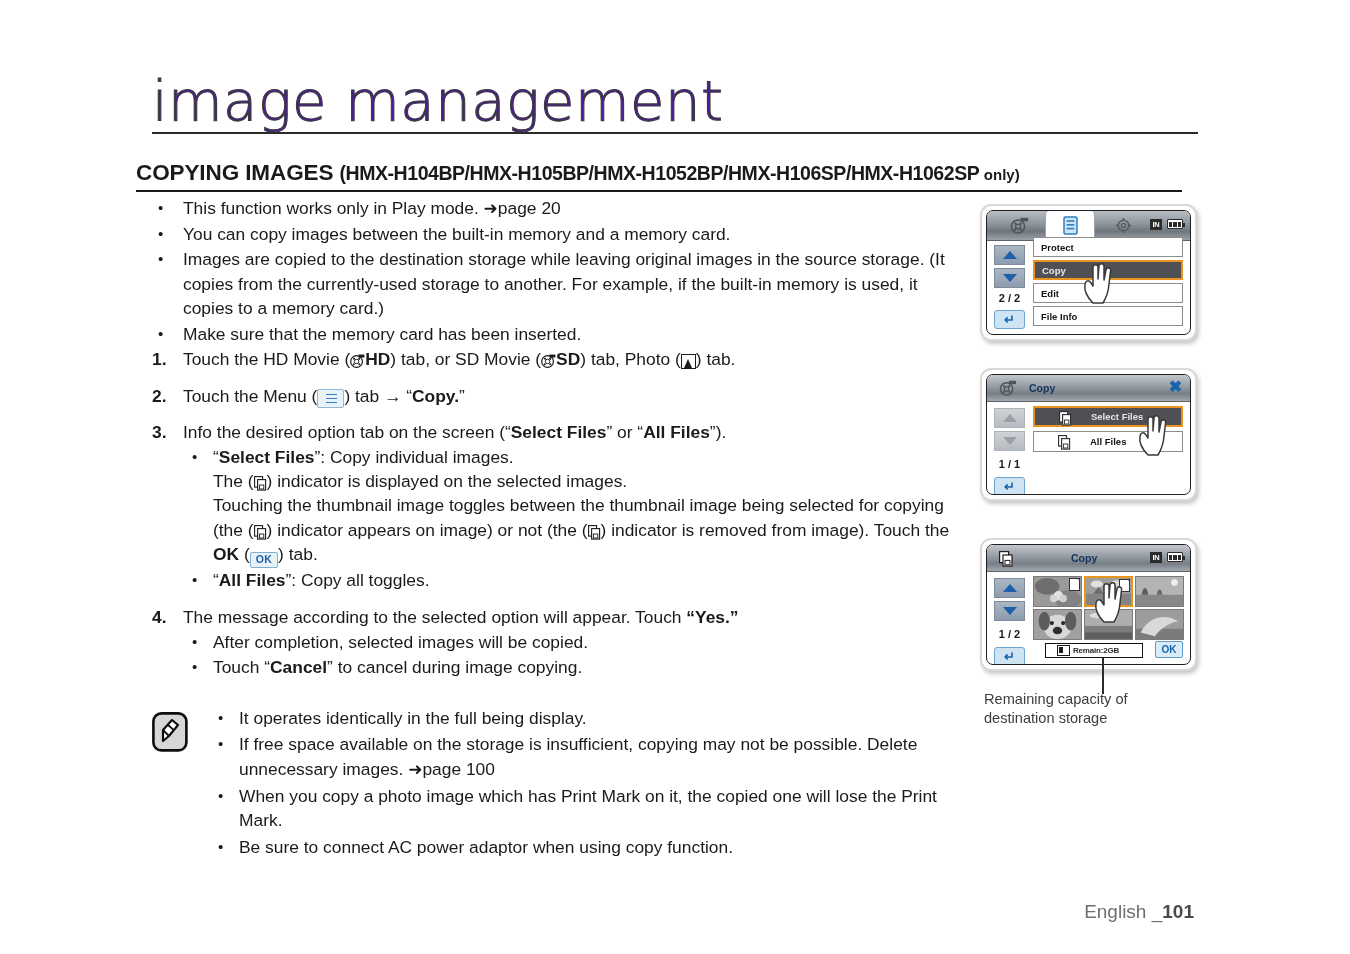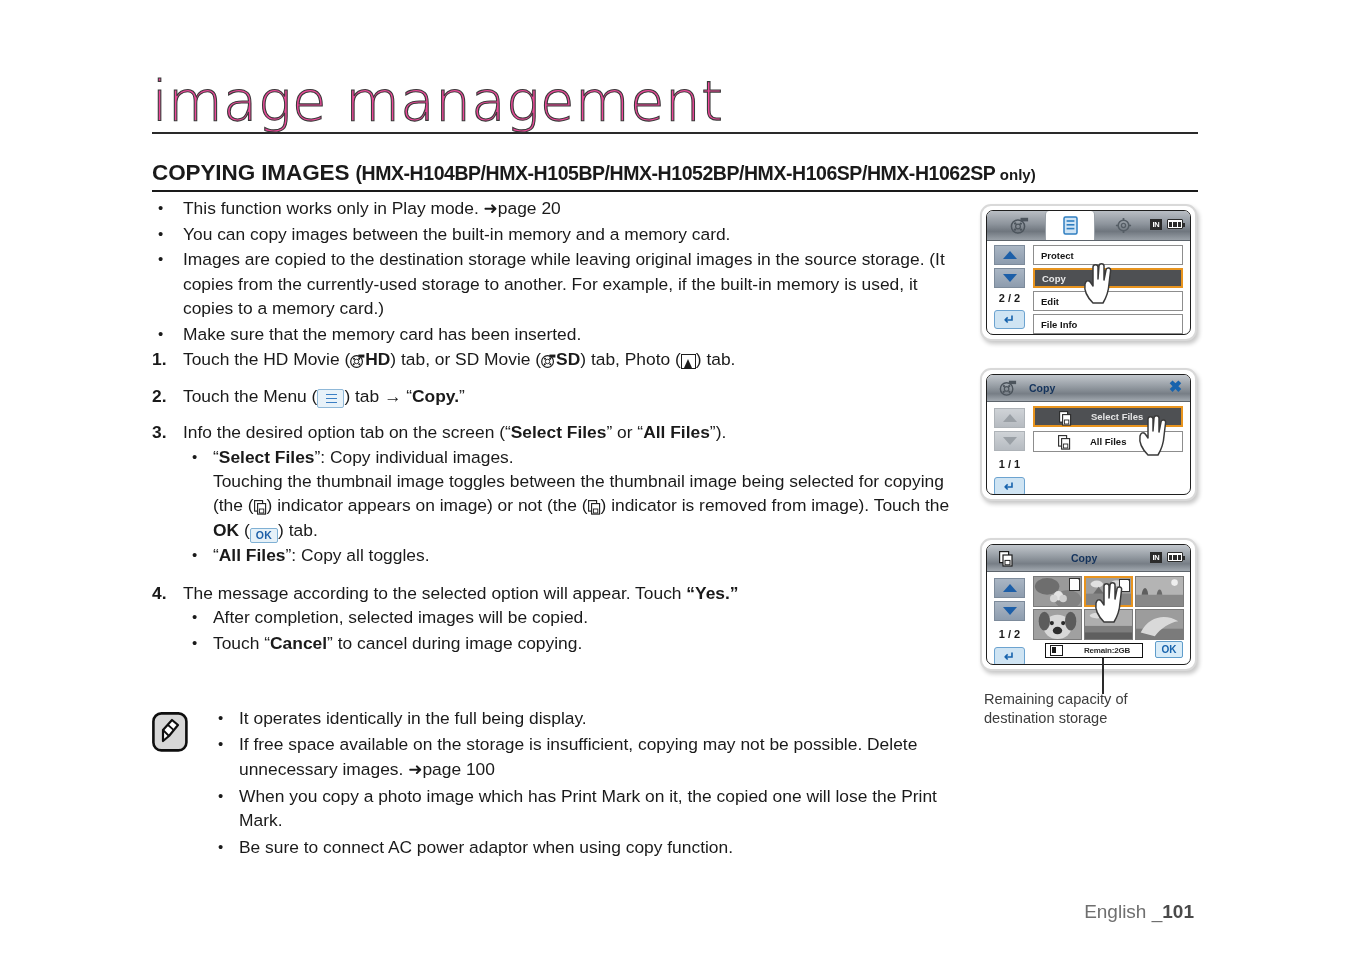--- a/index.html
+++ b/index.html
@@ -21,34 +21,34 @@
     position: absolute;
     left: 152px;
     top: 72px;
     width: 1046px;
   }
   #page-title .title-text {
     font-family: "DejaVu Sans", sans-serif;
     font-size: 56px;
     font-weight: 300;
     letter-spacing: 0.5px;
-    color: #ec4899;
+    color: #4c1d95;
     -webkit-text-stroke: 1.1px #3a3a3a;
     line-height: 1.05;
     white-space: nowrap;
   }
   #page-title .title-rule {
     border-bottom: 2px solid #2a2a2a;
     margin-top: 1px;
   }
 
   
   #section-heading {
     position: absolute;
-    left: 152px;
+    left: 136px;
     top: 160px;
     width: 1046px;
     border-bottom: 2px solid #1a1a1a;
     padding-bottom: 4px;
   }
   #section-heading .h-main {
     font-size: 22.5px;
     font-weight: bold;
     letter-spacing: -0.1px;
     white-space: nowrap;
@@ -309,21 +309,21 @@
     left: 7px;
     width: 31px; height: 19px;
     background: #cfe4f3;
     border: 1.4px solid #6ca3d0;
     border-radius: 3px;
     display: flex; align-items: center; justify-content: center;
     box-sizing: border-box;
   }
   .back-arrow { font-size: 13px; color: #1763ad; line-height: 1; font-weight: bold; }
 
-  .menu-items { position: absolute; left: 46px; right: 7px; top: 34px; }
+  .menu-items { position: absolute; left: 46px; right: 7px; top: 26px; }
   .menu-item {
     height: 20px;
     border: 1.2px solid #8d8d8d;
     background: #ffffff;
     display: flex; align-items: center;
     padding-left: 7px;
     margin-bottom: 3px;
     font-size: 9.5px;
     font-weight: bold;
     color: #141414;
@@ -409,23 +409,23 @@
     content:""; position:absolute; right:-1px; top:-1px;
     border-left: 3px solid transparent; border-top: 3px solid #333;
   }
   .remain-box {
     position: absolute;
     left: 58px; bottom: 6px;
     width: 98px; height: 15px;
     border: 1.6px solid #111;
     background: #fff;
     display: flex; align-items: center;
-    padding-left: 4px;
-    box-sizing: border-box;
-    gap: 21px;
+    padding-left: 11px;
+    box-sizing: border-box;
+    gap: 3px;
   }
   .remain-card {
     width: 11px; height: 9px;
     border: 1.2px solid #1a1a1a;
     background: #fff;
     position: relative;
   }
   .remain-card::after {
     content:""; position:absolute; left:0.5px; top:0.5px;
     width: 4px; height: 6px; background:#1a1a1a;
@@ -538,20 +538,25 @@
     <li class="step-row">
       <span class="step-num">3.</span>
       <span class="step-body">
         <span>Info the desired option tab on the screen (“</span><b>Select Files</b><span>” or “</span><b>All Files</b><span>”).</span>
 
         <ul class="plain sub-list">
           <li class="bullet-row">
             <span class="bullet-mark">•</span>
             <span class="bullet-body">
               <span>“</span><b>Select Files</b><span>”: Copy individual images.</span>
+              <span class="cont-line"><span>The (</span><span class="ic ic-copydoc"><svg viewBox="0 0 13 15" width="13" height="15">
+                      <rect x="0.6" y="0.6" width="8" height="10.5" fill="#fff" stroke="#1c1c1c" stroke-width="1.1"></rect>
+                      <rect x="3.6" y="3.6" width="8" height="10.5" fill="#fff" stroke="#1c1c1c" stroke-width="1.1"></rect>
+                      <rect x="5.4" y="9" width="4.4" height="4" fill="#fff" stroke="#1c1c1c" stroke-width="0.9"></rect>
+                    </svg></span><span>) indicator is displayed on the selected images.</span></span>
               <span class="cont-line"><span>Touching the thumbnail image toggles between the thumbnail image being selected for copying (the (</span><span class="ic ic-copydoc"><svg viewBox="0 0 13 15" width="13" height="15">
                       <rect x="0.6" y="0.6" width="8" height="10.5" fill="#fff" stroke="#1c1c1c" stroke-width="1.1"></rect>
                       <rect x="3.6" y="3.6" width="8" height="10.5" fill="#fff" stroke="#1c1c1c" stroke-width="1.1"></rect>
                       <rect x="5.4" y="9" width="4.4" height="4" fill="#fff" stroke="#1c1c1c" stroke-width="0.9"></rect>
                     </svg></span><span>) indicator appears on image) or not (the (</span><span class="ic ic-copydoc"><svg viewBox="0 0 13 15" width="13" height="15">
                       <rect x="0.6" y="0.6" width="8" height="10.5" fill="#fff" stroke="#1c1c1c" stroke-width="1.1"></rect>
                       <rect x="3.6" y="3.6" width="8" height="10.5" fill="#fff" stroke="#1c1c1c" stroke-width="1.1"></rect>
                       <rect x="5.4" y="9" width="4.4" height="4" fill="#fff" stroke="#1c1c1c" stroke-width="0.9"></rect>
                     </svg></span><span>) indicator is removed from image). Touch the </span><b>OK</b><span> (</span><span class="ic-ok">OK</span><span>) tab.</span></span>
             </span>

